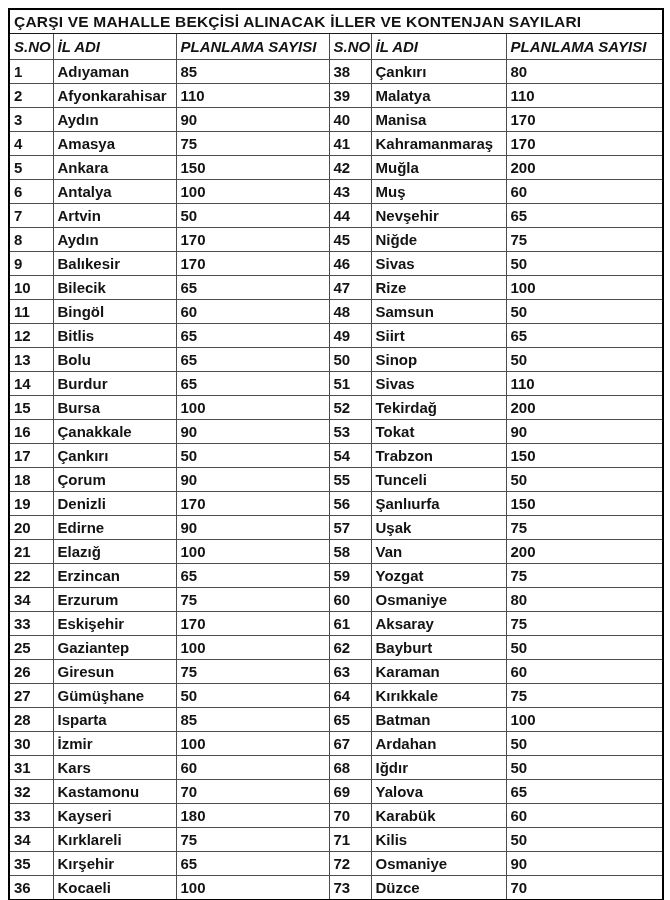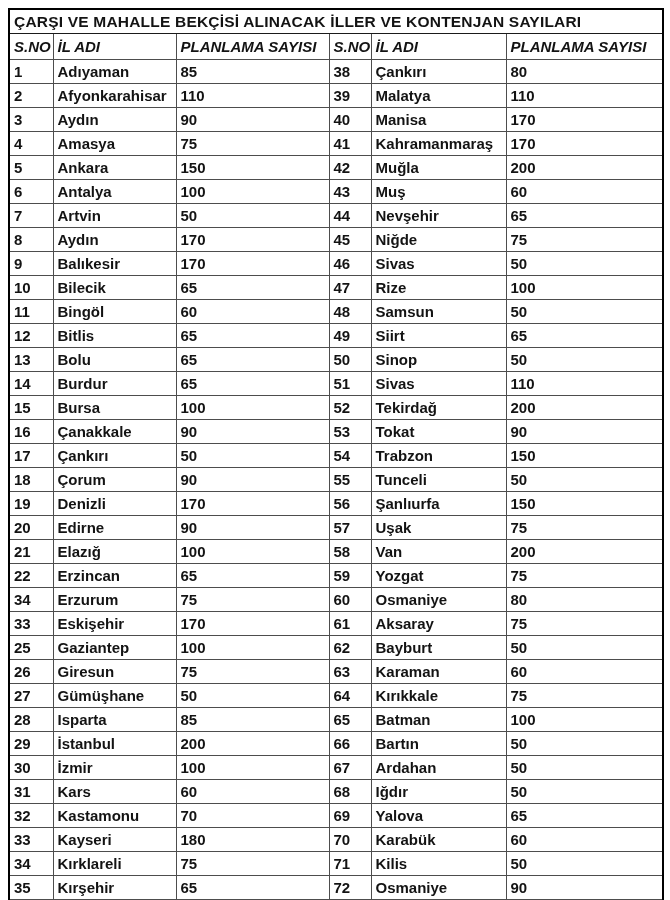--- a/index.html
+++ b/index.html
@@ -298,28 +298,20 @@
         </tr>
         <tr>
           <td>28</td>
           <td>Isparta</td>
           <td>85</td>
           <td>65</td>
           <td>Batman</td>
           <td>100</td>
         </tr>
         <tr>
-          <td>29</td>
-          <td>İstanbul</td>
-          <td>200</td>
-          <td>66</td>
-          <td>Bartın</td>
-          <td>50</td>
-        </tr>
-        <tr>
           <td>30</td>
           <td>İzmir</td>
           <td>100</td>
           <td>67</td>
           <td>Ardahan</td>
           <td>50</td>
         </tr>
         <tr>
           <td>31</td>
           <td>Kars</td>

